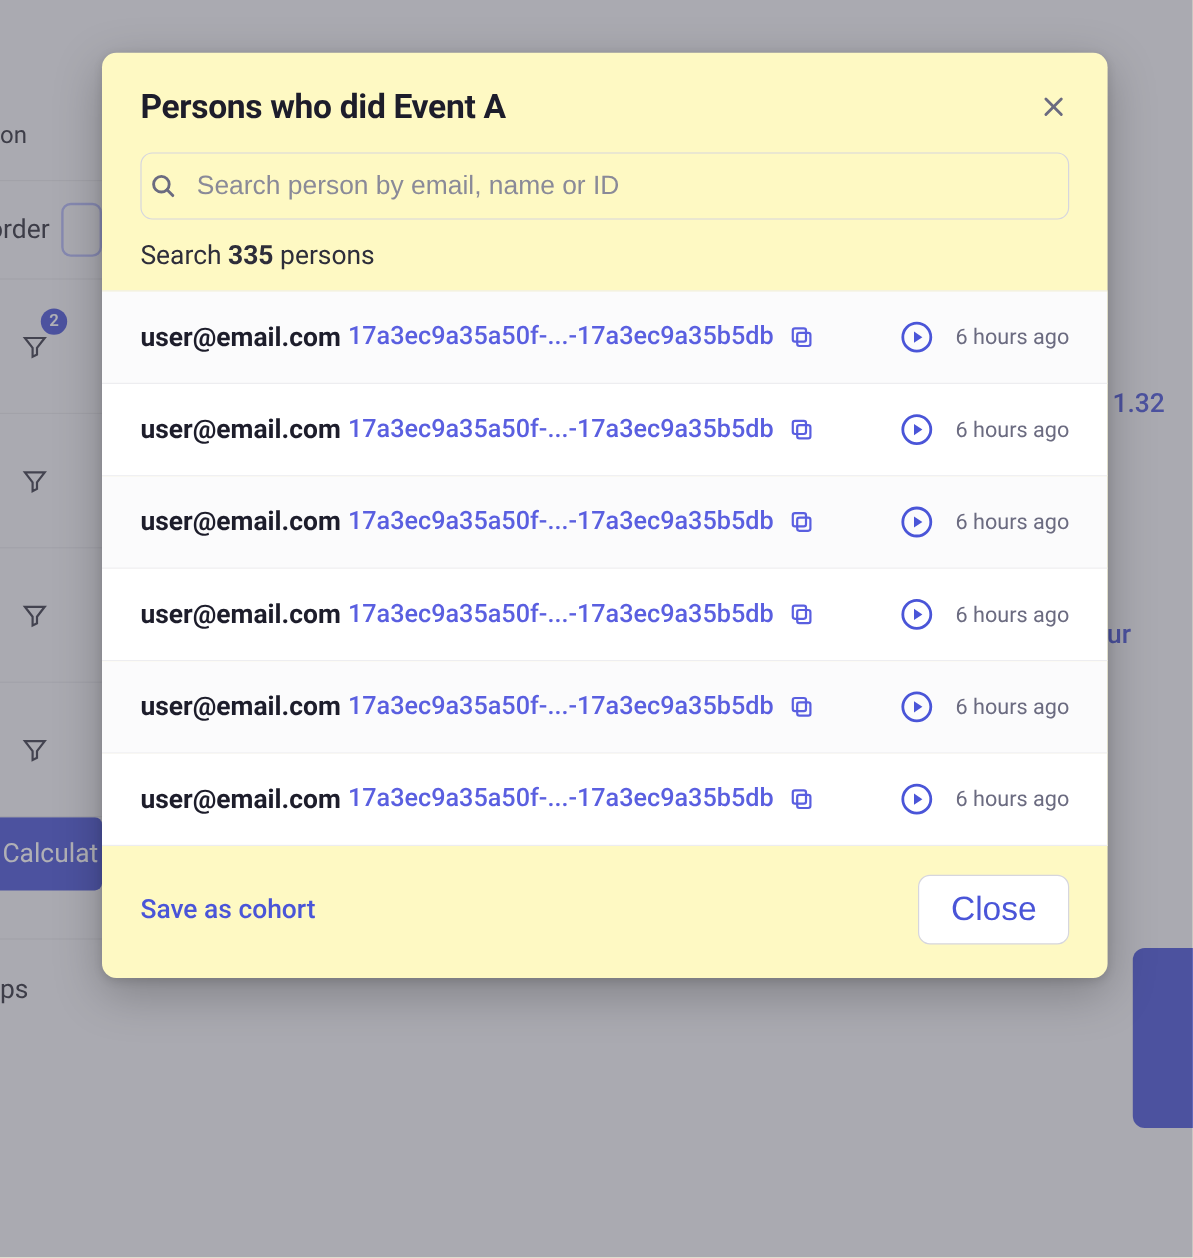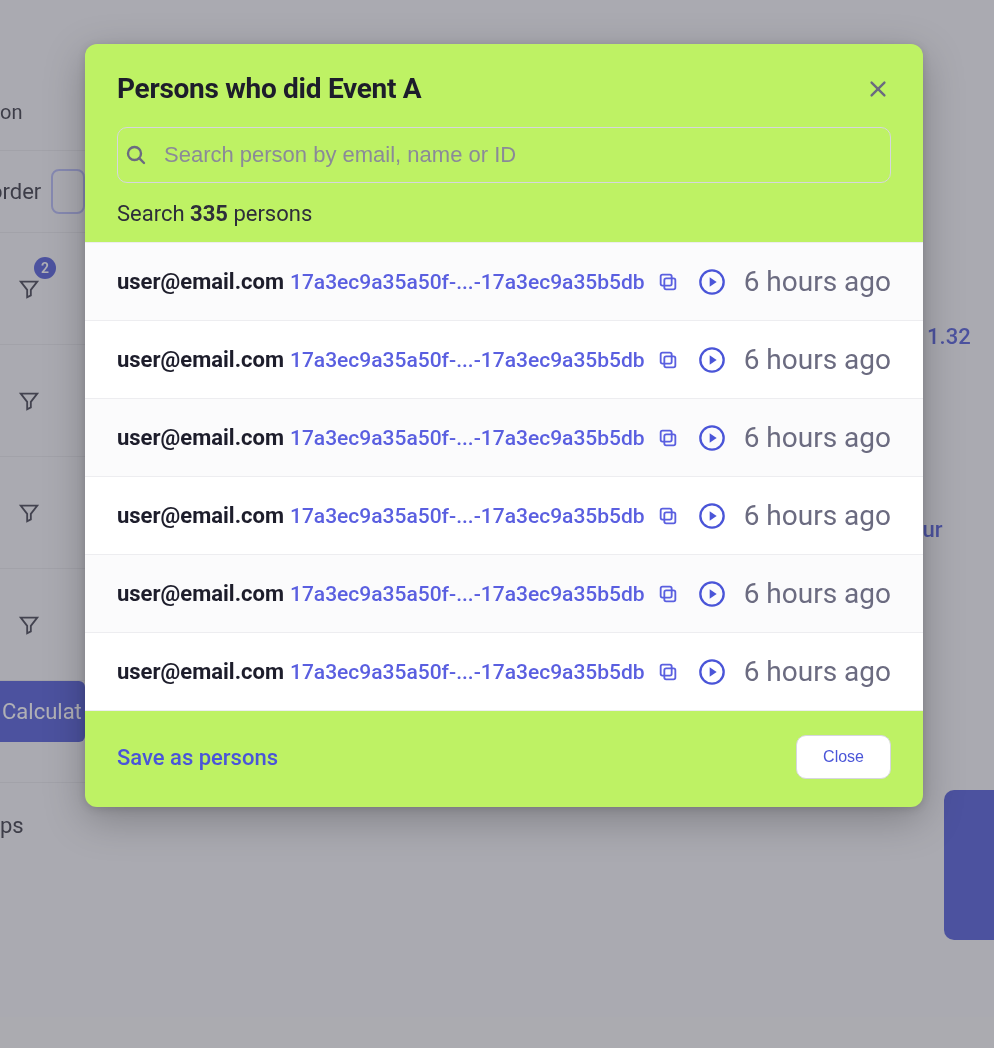--- a/index.html
+++ b/index.html
@@ -98,21 +98,21 @@
     width: 60px; height: 150px;
     background: #4a55d8;
     border-radius: 10px 0 0 10px;
   }
 
   
   .modal {
     position: absolute;
     left: 85px; top: 44px;
     width: 838px;
-    background: #bef264;
+    background: #fef9c3;
     border-radius: 12px;
     box-shadow: 0 12px 40px rgba(0,0,0,0.25), 0 2px 8px rgba(0,0,0,0.12);
     overflow: hidden;
     display: flex; flex-direction: column;
   }
   .modal-header {
     display: flex; align-items: center; justify-content: space-between;
     padding: 28px 32px 22px 32px;
   }
   .modal-title {
@@ -190,36 +190,36 @@
     flex-shrink: 0;
   }
   .play-icon-wrap {
     width: 32px; height: 32px;
     color: #4a55d8;
     cursor: pointer;
     display: flex; align-items: center; justify-content: center;
   }
   .play-icon-wrap svg { width: 28px; height: 28px; }
   .time-ago {
-    font-size: 28px;
+    font-size: 18px;
     color: #6b6b80;
   }
 
   .modal-footer {
     display: flex; align-items: center; justify-content: space-between;
     padding: 24px 32px 28px 32px;
   }
   .save-cohort {
     font-size: 22px;
     color: #4a55d8;
     font-weight: 500;
     cursor: pointer;
   }
   .close-btn {
-    font-size: 16px;
+    font-size: 28px;
     color: #4a55d8;
     font-weight: 500;
     background: #ffffff;
     border: 1px solid #d6d6de;
     border-radius: 10px;
     padding: 12px 26px;
     cursor: pointer;
   }
 </style>
 </head>
@@ -419,16 +419,16 @@
               <circle cx="12" cy="12" r="10"></circle>
               <path d="M10 8l6 4-6 4V8z" fill="currentColor" stroke="none"></path>
             </svg>
           </span>
           <span class="time-ago">6 hours ago</span>
         </div>
       </div>
     </div>
 
   <div class="modal-footer">
-    <div class="save-cohort">Save as persons</div>
+    <div class="save-cohort">Save as cohort</div>
     <button class="close-btn">Close</button>
   </div>
 </div>
 
 </body></html>

